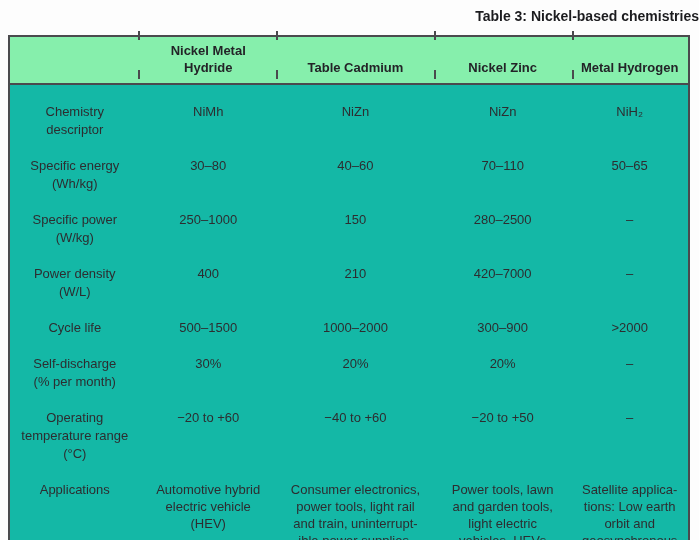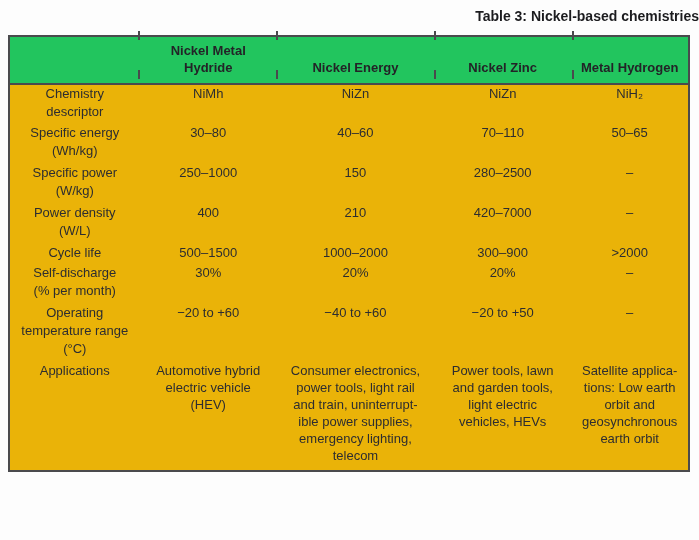--- a/index.html
+++ b/index.html
@@ -14,31 +14,31 @@
   }
   .table-wrap{
     position:absolute;left:8px;top:35px;width:682px;
   }
   table{
     border-collapse:collapse;table-layout:fixed;width:100%;
     border:2px solid #4a4a4d;
   }
   col.c1{width:19.2%} col.c2{width:20.2%} col.c3{width:23.1%} col.c4{width:20.2%} col.c5{width:17.3%}
   thead th{
-    background:#22c55e;
+    background:#86efac;
     border-bottom:2px solid #4a4a4d;
     font-weight:bold;font-size:13px;line-height:17px;
     vertical-align:bottom;text-align:center;
     padding:5px 3px 7px;white-space:pre-line;color:#232327;
   }
   tbody td{
     font-size:13px;line-height:18px;
     vertical-align:top;text-align:center;
-    padding:0 3px 0;white-space:pre-line;
-    background:#eab308;
+    padding:18px 3px 0;white-space:pre-line;
+    background:#14b8a6;
   }
   tr.h40{height:40px} tr.h20{height:20px} tr.h58{height:58px}
   tr.apps td{line-height:17px;padding-bottom:6px;}
   .tick{
     position:absolute;width:2px;height:9px;background:#4a4a4d;
   }
 </style>
 </head>
 <body>
 
@@ -51,21 +51,21 @@
         <col class="c2">
         <col class="c3">
         <col class="c4">
         <col class="c5">
     </colgroup>
     <thead>
       <tr>
         <th></th>
         <th>Nickel Metal
 Hydride</th>
-        <th>Nickel Energy</th>
+        <th>Table Cadmium</th>
         <th>Nickel Zinc</th>
         <th>Metal Hydrogen</th>
       </tr>
     </thead>
     <tbody>
       <tr class="h40">
         <td>Chemistry
 descriptor</td>
         <td>NiMh</td>
         <td>NiZn</td>

